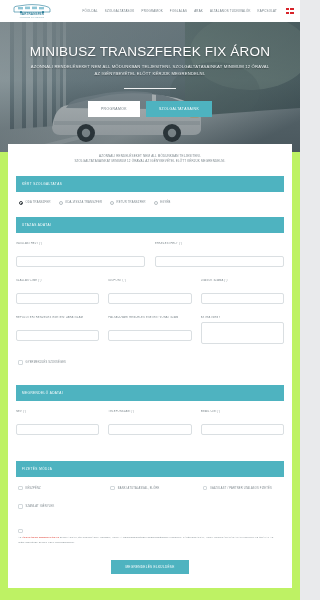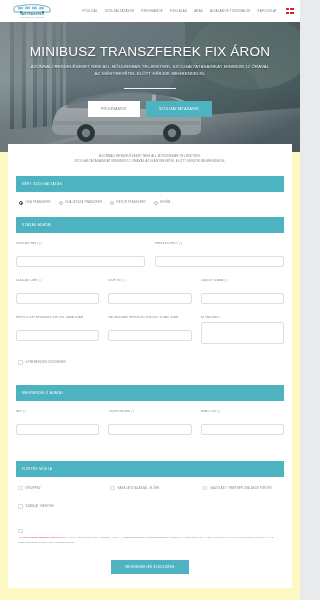--- a/index.html
+++ b/index.html
@@ -2,21 +2,21 @@
 <html lang="hu"><head>
 <meta charset="utf-8">
 <style>
   * { box-sizing: border-box; margin: 0; padding: 0; }
   html, body {
     width: 300px; height: 600px;
     font-family: "Liberation Sans", sans-serif;
     background: #e9eaec;
     overflow: hidden;
   }
-  #page { position: relative; width: 300px; height: 600px; background:#fef9c3; }
+  #page { position: relative; width: 300px; height: 600px; background:#bef264; }
 
   
   .navbar {
     position: relative; height: 22px; background: #ffffff;
     display: flex; align-items: center; padding: 0 4px 0 6px;
     z-index: 20;
   }
   .logo { display: flex; flex-direction: column; align-items: center; width: 52px; }
   .logo-mark { width: 46px; height: 9px; position: relative; }
   .logo-mark svg { display:block; }

